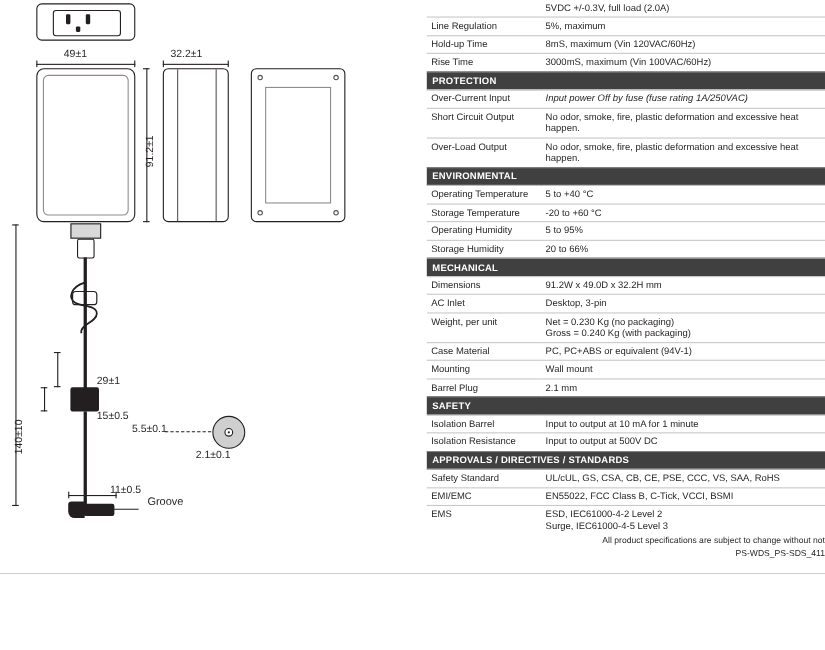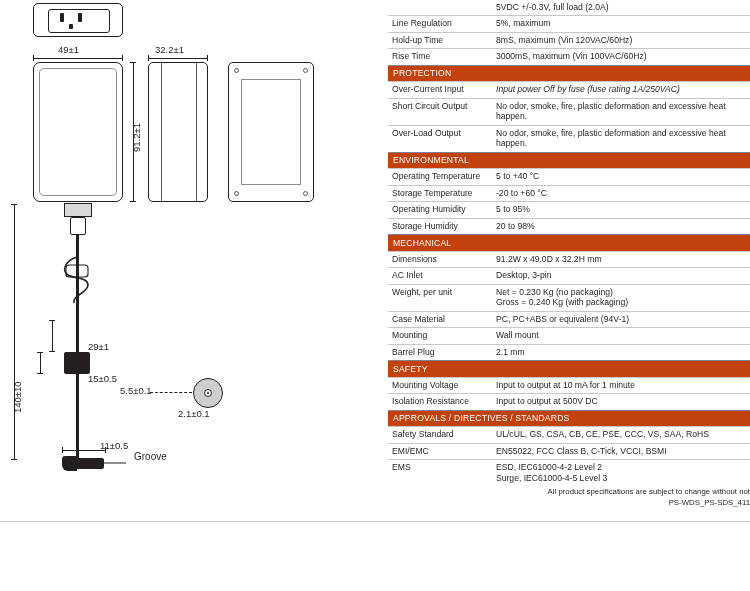--- a/index.html
+++ b/index.html
@@ -238,23 +238,23 @@
     border-top: 0.8px solid #c8c8c8;
     padding: 2px 4px 3px 4px;
     vertical-align: top;
     line-height: 1.22;
   }
   table.spec td.k {
     width: 104px;
     white-space: nowrap;
   }
   table.spec tr.sec td {
-    background: #c2410c;
+    background: #404040;
     color: #ffffff;
-    font-weight: normal;
+    font-weight: bold;
     font-size: 8.6px;
     letter-spacing: .2px;
     padding: 2.5px 5px;
     border-top: 0.8px solid #808285;
   }
   table.spec tr:first-child td { border-top: none; margin-top: 12px; }
 
   
   #disclaimer {
     position: absolute;
@@ -420,21 +420,21 @@
           <tr>
             <td class="k">Storage Temperature</td>
             <td class="v" style="white-space: pre-line;">-20 to +60 °C</td>
           </tr>
           <tr>
             <td class="k">Operating Humidity</td>
             <td class="v" style="white-space: pre-line;">5 to 95%</td>
           </tr>
           <tr>
             <td class="k">Storage Humidity</td>
-            <td class="v" style="white-space: pre-line;">20 to 98%</td>
+            <td class="v" style="white-space: pre-line;">20 to 66%</td>
           </tr>
           <tr class="sec">
             <td colspan="2">MECHANICAL</td>
           </tr>
           <tr>
             <td class="k">Dimensions</td>
             <td class="v" style="white-space: pre-line;">91.2W x 49.0D x 32.2H mm</td>
           </tr>
           <tr>
             <td class="k">AC Inlet</td>
@@ -454,21 +454,21 @@
             <td class="v" style="white-space: pre-line;">Wall mount</td>
           </tr>
           <tr>
             <td class="k">Barrel Plug</td>
             <td class="v" style="white-space: pre-line;">2.1 mm</td>
           </tr>
           <tr class="sec">
             <td colspan="2">SAFETY</td>
           </tr>
           <tr>
-            <td class="k">Mounting Voltage</td>
+            <td class="k">Isolation Barrel</td>
             <td class="v" style="white-space: pre-line;">Input to output at 10 mA for 1 minute</td>
           </tr>
           <tr>
             <td class="k">Isolation Resistance</td>
             <td class="v" style="white-space: pre-line;">Input to output at 500V DC</td>
           </tr>
           <tr class="sec">
             <td colspan="2">APPROVALS / DIRECTIVES / STANDARDS</td>
           </tr>
           <tr>

